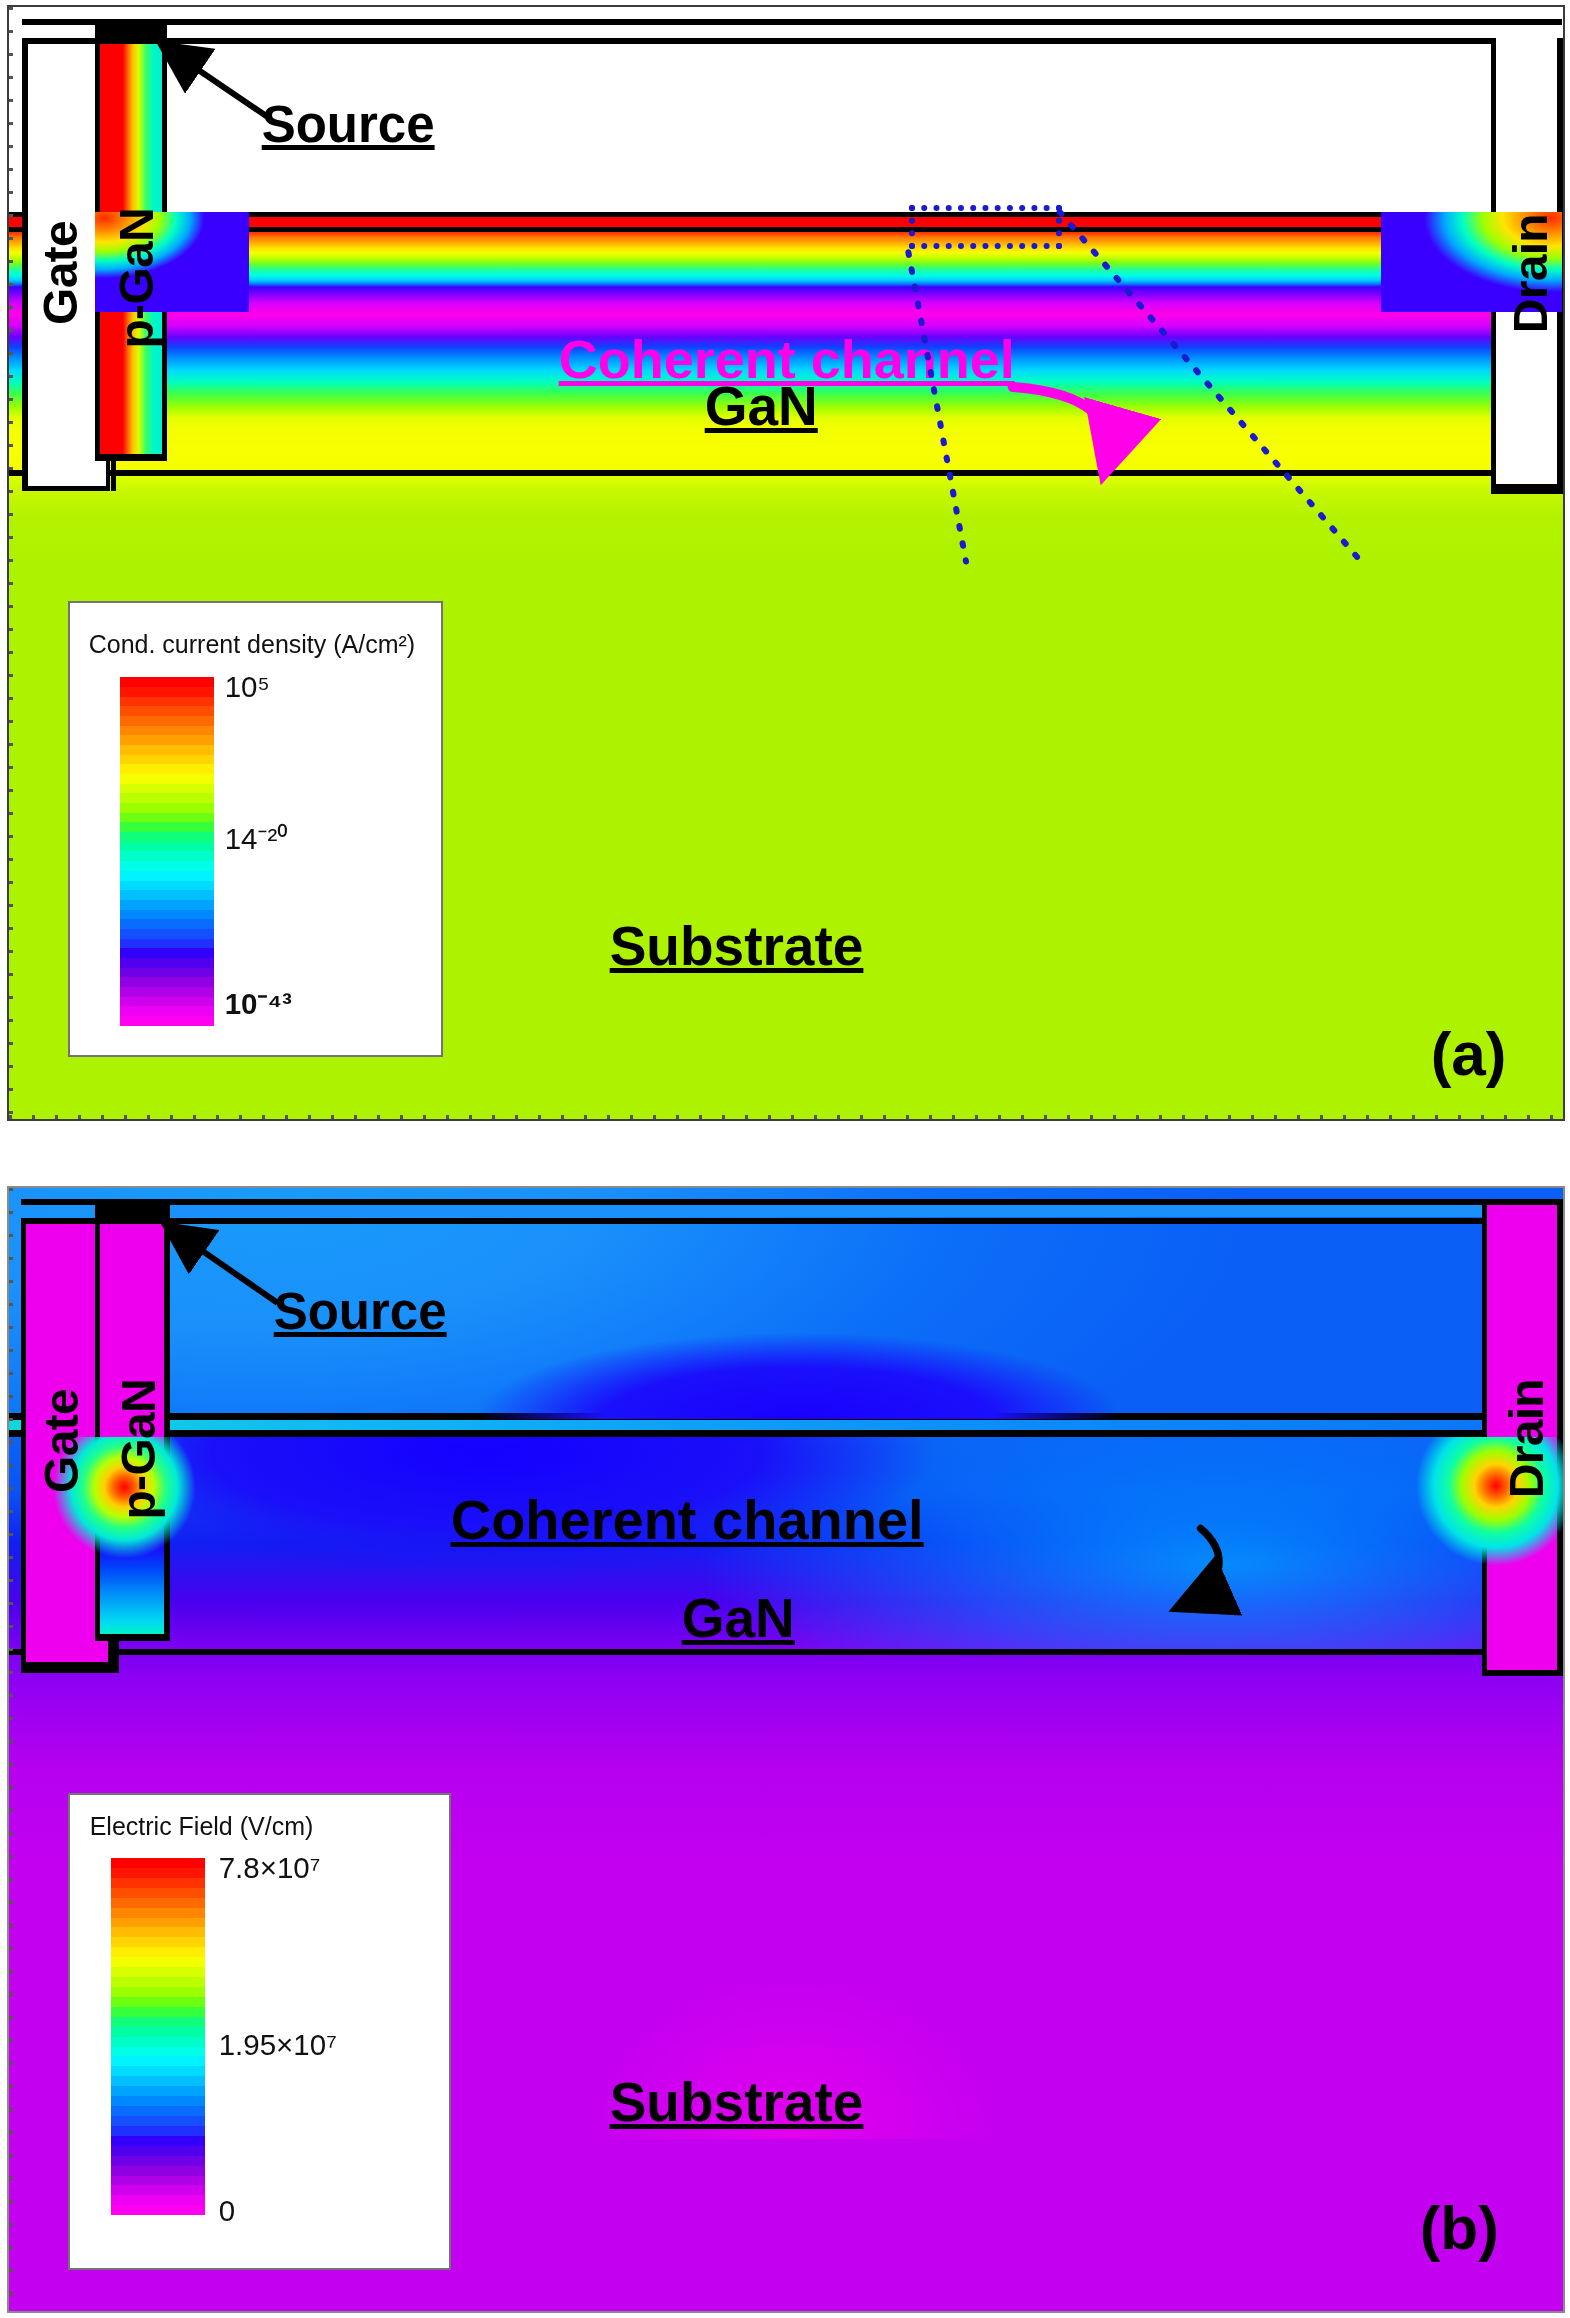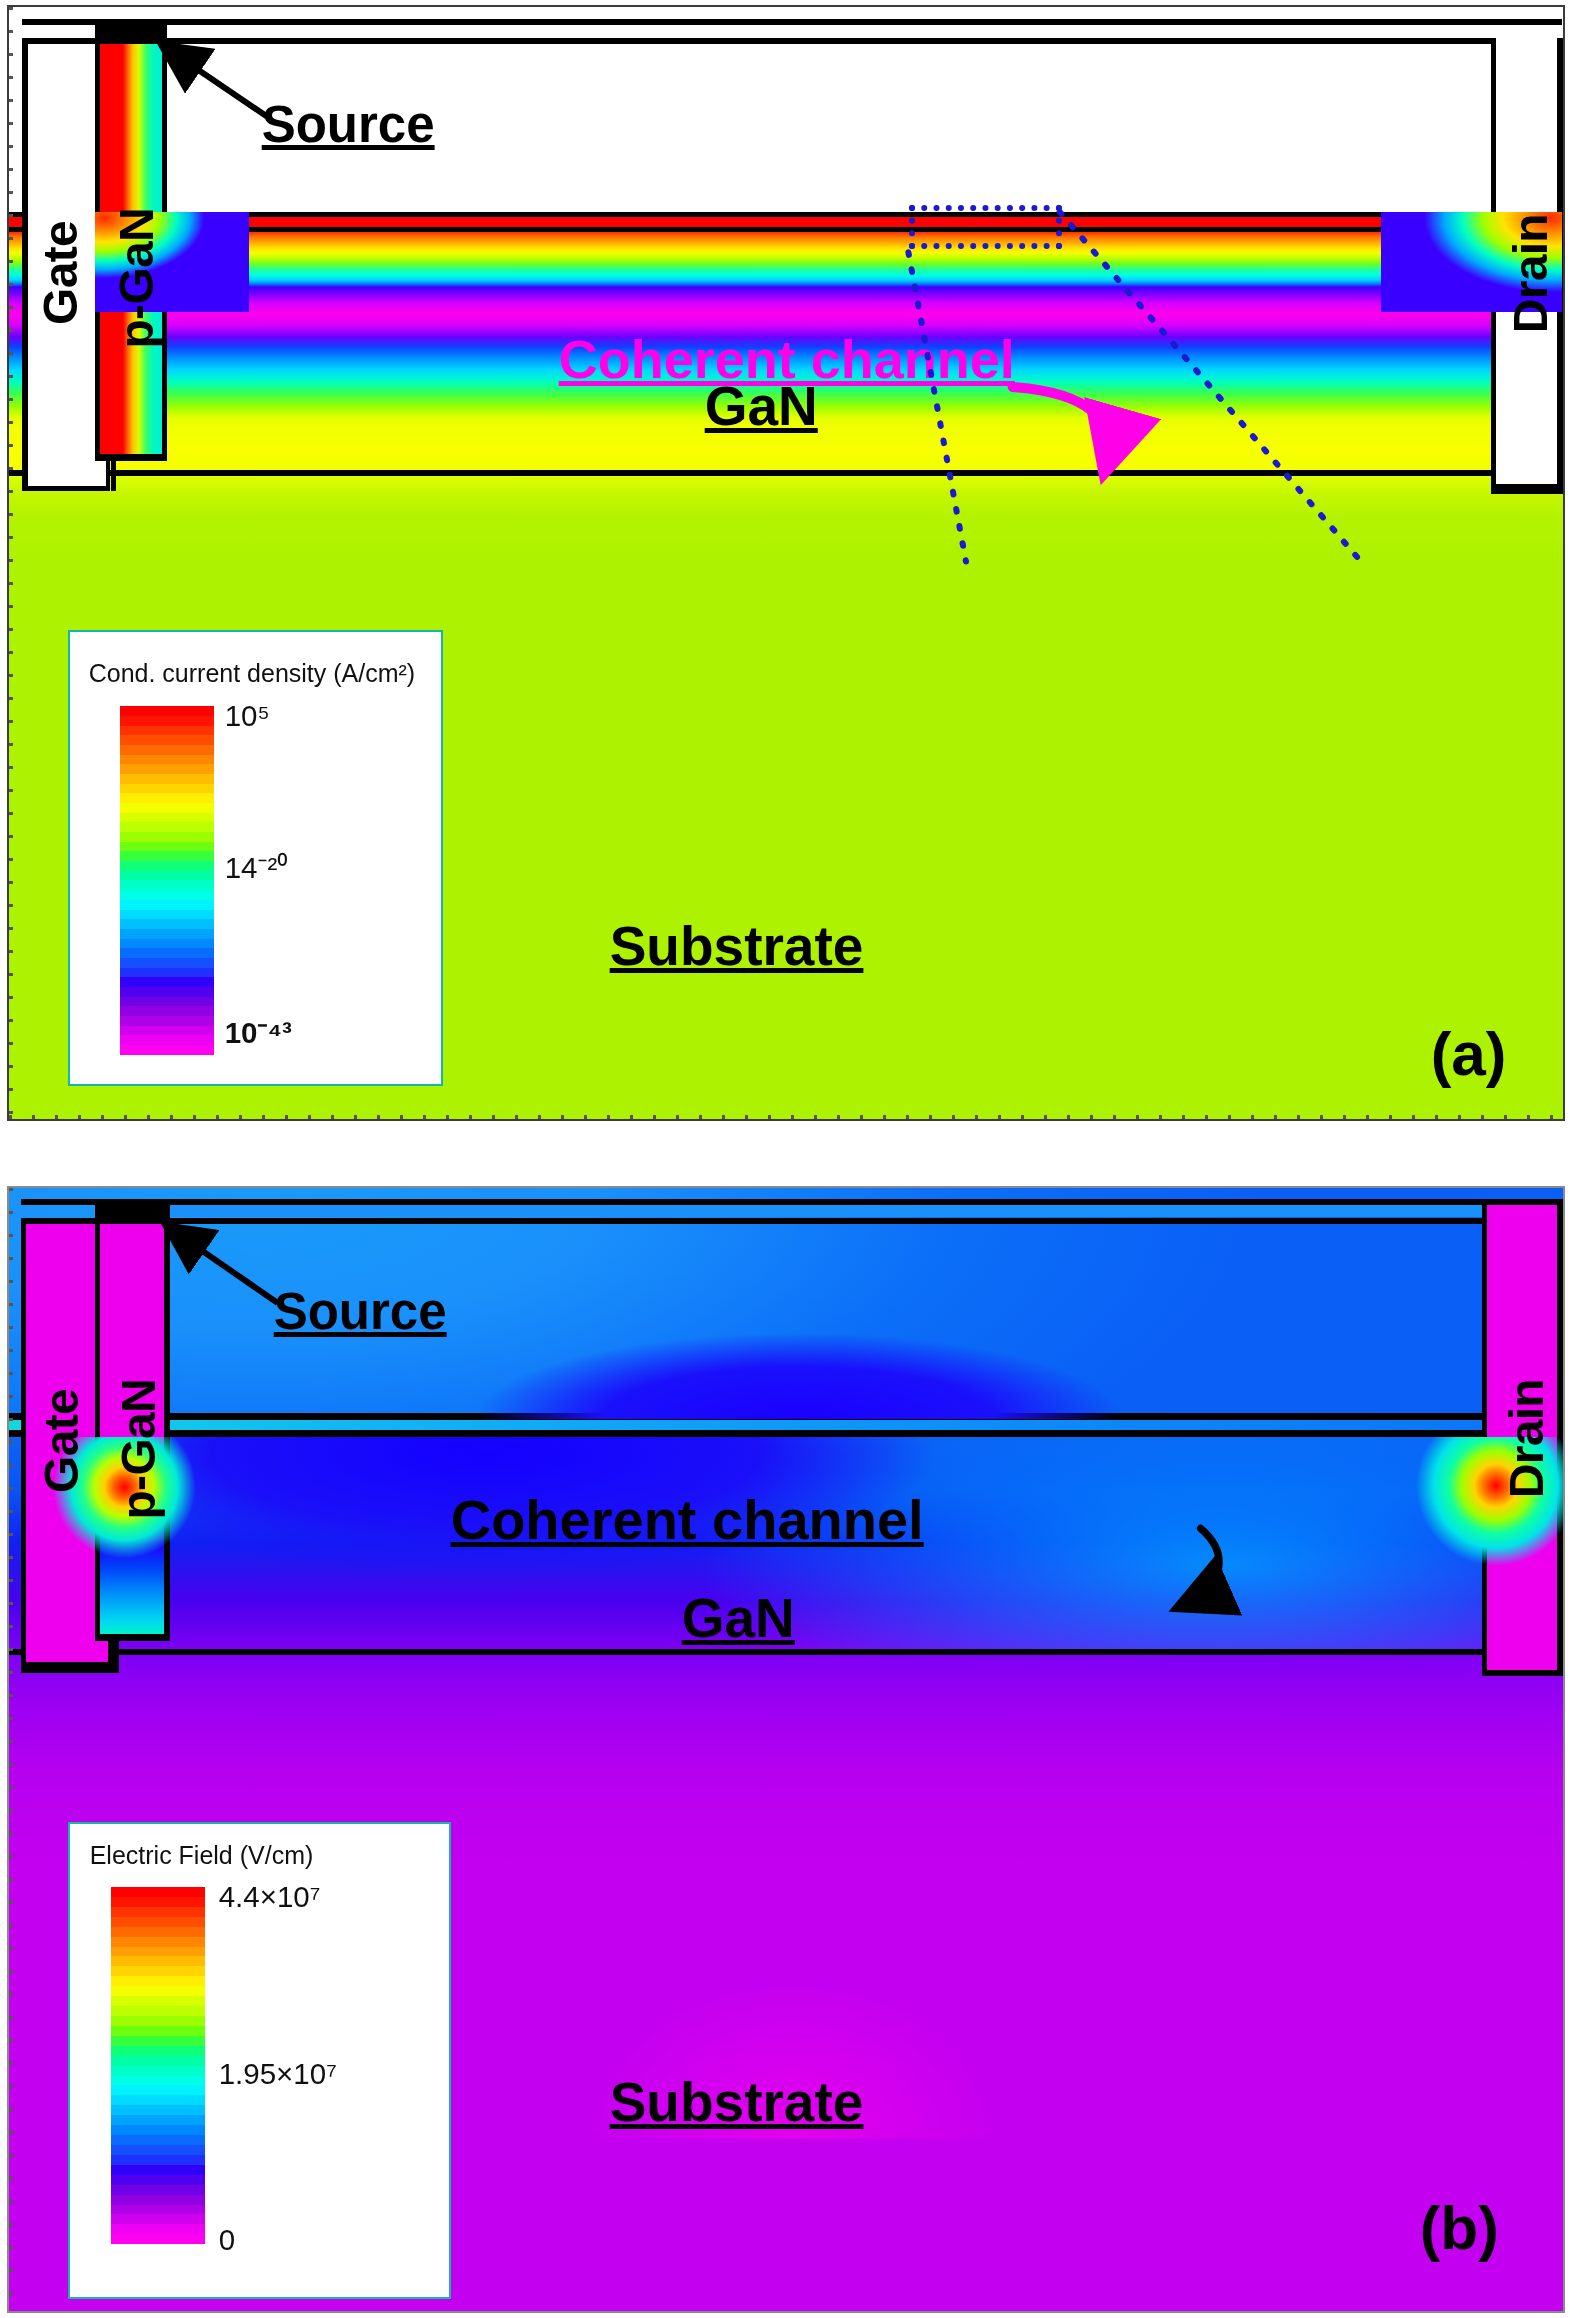--- a/index.html
+++ b/index.html
@@ -9,21 +9,21 @@
   .panel{position:absolute;overflow:hidden;}
 
   
   .rect{position:absolute;}
   .blk{background:#000;}
   .vlabel{position:absolute;writing-mode:vertical-rl;transform:rotate(180deg);
           font-weight:bold;color:#000;letter-spacing:-0.7px;white-space:nowrap;}
   .hlabel{position:absolute;font-weight:bold;color:#000;white-space:nowrap;text-decoration:underline;}
 
   
-  .legend{position:absolute;background:#fff;border:2px solid #14b8a6;box-sizing:border-box;margin-top:29px;}
+  .legend{position:absolute;background:#fff;border:2px solid #737373;box-sizing:border-box;}
   .legend-title{position:absolute;font-size:25px;color:#111;white-space:nowrap;font-weight:400;}
   .cbar{position:absolute;display:flex;flex-direction:column;}
   .cbar i{display:block;flex:1 1 auto;}
   .ctick{position:absolute;font-size:29.5px;color:#111;white-space:nowrap;}
 
   
   #pa{left:6.7px;top:5.4px;width:1558px;height:1116px;background:#ffffff;
       border:2px solid #3c3c3c;box-sizing:border-box;}
   #pa .substrate{position:absolute;left:0;top:0;width:100%;height:100%;background:#adf200;}
 
@@ -300,21 +300,21 @@
           <i style="background:#2030ff"></i>
         <i style="background:#3000f8"></i>
           <i style="background:#5000ee"></i>
         <i style="background:#7000e6"></i>
           <i style="background:#9000e2"></i>
         <i style="background:#b000e8"></i>
           <i style="background:#d000ee"></i>
         <i style="background:#ee00f4"></i>
           <i style="background:#ff00f0"></i>
       </div>
-      <span class="ctick" style="left:149px;top:56px;">4.4×10⁷</span>
+      <span class="ctick" style="left:149px;top:56px;">7.8×10⁷</span>
       <span class="ctick" style="left:149px;top:233px;">1.95×10⁷</span>
       <span class="ctick" style="left:149px;top:399px;">0</span>
     </div>
 
     <div class="tickcol"></div>
 
     <span class="panlabel" style="left:1411px;top:1004px;">(b)</span>
   </div>
 
 </div>

